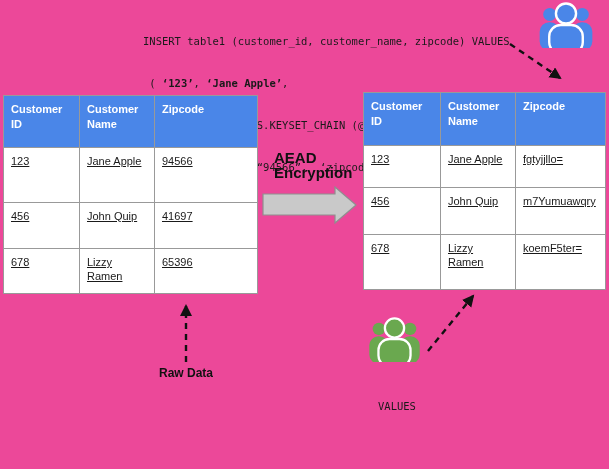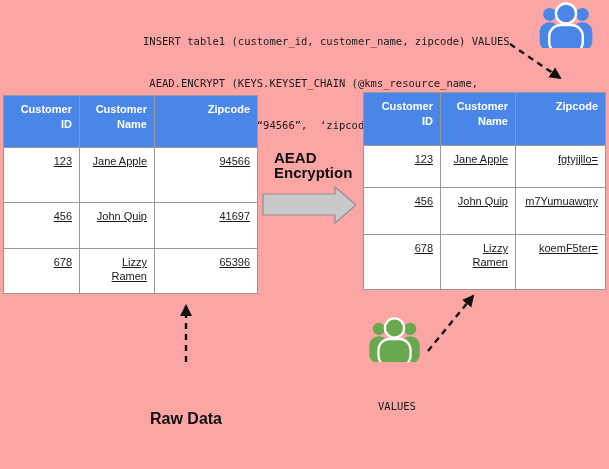--- a/index.html
+++ b/index.html
@@ -1,73 +1,74 @@
 <!DOCTYPE html>
 <html><head>
 <meta charset="utf-8">
 <style>
   html,body{margin:0;padding:0;background:#fff;}
   .canvas{
-    position:relative;width:609px;height:469px;background:#fca5a5;overflow:hidden;
+    position:relative;width:609px;height:469px;background:#ec4899;overflow:hidden;
     font-family:"Liberation Sans",sans-serif;
   }
   
   .sql{
     position:absolute;
     font-family:"DejaVu Sans Mono",monospace;
     font-size:10.5px;color:#1a1a1a;
     white-space:pre;
   }
   .sql-top{left:143px;top:6px;line-height:14px;}
   .sql-bottom{left:378px;top:374px;line-height:13.2px;}
   .sql .b{font-weight:bold;}
   
   table.dtable{
     position:absolute;border-collapse:collapse;table-layout:fixed;
     font-size:11px;color:#1a1a1a;
   }
   table.dtable th,table.dtable td{
-    border:1px solid #999;vertical-align:top;text-align:right;
+    border:1px solid #999;vertical-align:top;text-align:left;
     padding:6px 7px;overflow:hidden;
   }
   table.dtable th{
     background:#4a86e8;color:#fff;font-weight:bold;line-height:1.35;
   }
   table.dtable td{line-height:1.3;background:#fff;text-decoration:underline;}
   .tbl-left{left:3px;top:95px;width:254px;}
   .tbl-right{left:363px;top:92px;width:242px;}
   .tbl-right td.wrap{word-break:break-all;margin-top:17px;}
   
   .aead-label{
     position:absolute;left:274px;top:150px;
     font-weight:bold;font-size:15px;line-height:15px;color:#111;
   }
   .block-arrow{position:absolute;left:262px;top:186px;}
   
   .raw-label{
     position:absolute;left:146px;top:366px;width:80px;text-align:center;
-    font-weight:bold;font-size:16px;color:#111;margin-top:44px;
+    font-weight:bold;font-size:12px;color:#111;
   }
   
   .users-icon{position:absolute;}
   .users-icon.blue{left:535px;top:2px;}
   .users-icon.green{left:367px;top:316px;}
   .users-icon.blue .p{fill:#4a86e8;}
   .users-icon.green .p{fill:#6aa84f;}
   .users-icon .front{stroke:#fff;stroke-width:2.5;}
   
   .overlay{position:absolute;left:0;top:0;pointer-events:none;}
 </style>
 </head>
 <body>
 
 <div class="canvas">
 
   <div class="sql sql-top">
     <div><span>INSERT table1 (customer_id, customer_name, zipcode) VALUES</span></div>
+    <div><span> ( </span><span class="b">‘123’</span><span>, </span><span class="b">‘Jane Apple’</span><span>,</span></div>
     <div><span> AEAD.ENCRYPT (KEYS.KEYSET_CHAIN (@kms_resource_name,</span></div>
     <div><span>@wrapped_keyset), “94566”,  ‘zipcode_ad’) as zipcode));</span></div>
   </div>
 
   <svg class="users-icon blue" width="62" height="46" viewBox="0 0 60 48">
     <circle class="p" cx="13" cy="13" r="6.8"></circle>
     <rect class="p" x="2.5" y="21" width="21" height="30" rx="10"></rect>
     <circle class="p" cx="47" cy="13" r="6.8"></circle>
     <rect class="p" x="36.5" y="21" width="21" height="30" rx="10"></rect>
     <circle class="p front" cx="30" cy="12" r="10.5"></circle>

